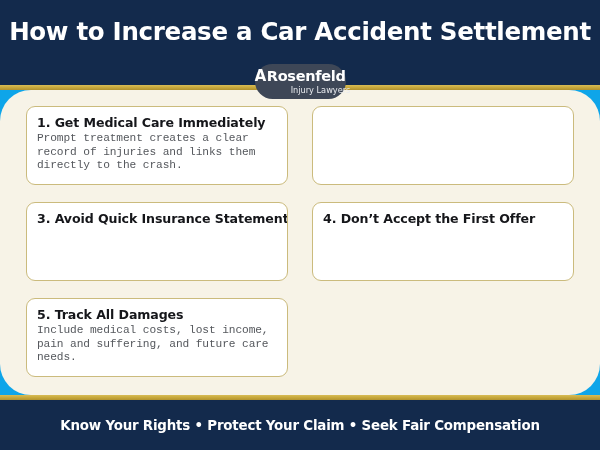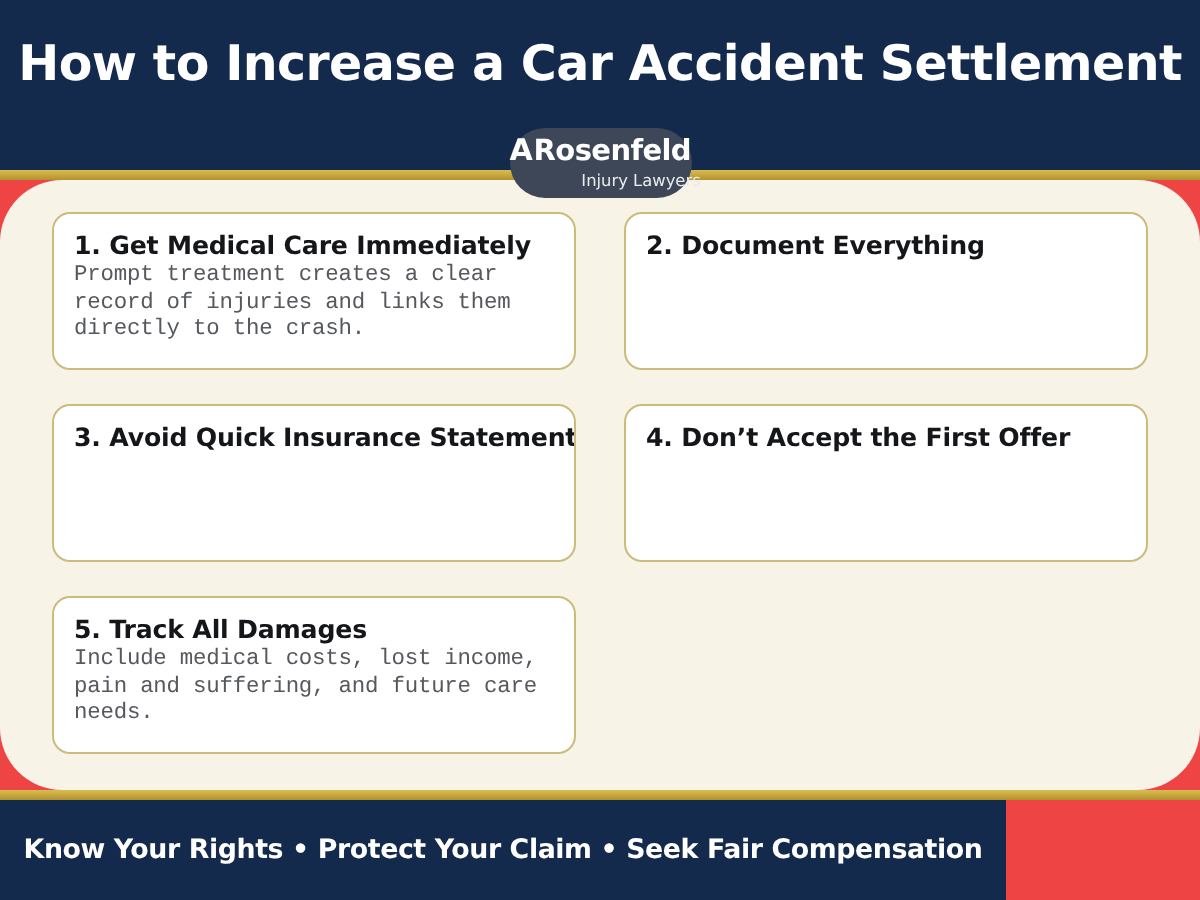--- a/index.html
+++ b/index.html
@@ -10,21 +10,21 @@
   }
   body {
     font-family: "DejaVu Sans", sans-serif;
   }
 
   #infographic {
     position: relative;
     width: 600px;
     height: 450px;
     overflow: hidden;
-    background: #ef4444;
+    background: #0ea5e9;
     box-sizing: border-box;
   }
 
   
   .header {
     position: absolute;
     left: 0;
     top: 0;
     width: 600px;
     height: 85px;
@@ -154,21 +154,21 @@
     left: 0;
     top: 395px;
     width: 600px;
     height: 5px;
     background: linear-gradient(to bottom, #d8bc55 0%, #c5a63a 55%, #b1922f 100%);
   }
   .footer {
     position: absolute;
     left: 0;
     top: 400px;
-    width: 503px;
+    width: 600px;
     height: 50px;
     background: #132a4c;
     display: flex;
     align-items: center;
     justify-content: center;
   }
   .footer-text {
     color: #ffffff;
     font-family: "DejaVu Sans", sans-serif;
     font-weight: bold;
@@ -198,21 +198,20 @@
 
   <div class="body-area">
     <div class="card-grid">
 
       <div class="card">
         <div class="card-title">1. Get Medical Care Immediately</div>
         <div class="card-body">Prompt treatment creates a clear record of injuries and links them directly to the crash.</div>
       </div>
 
       <div class="card">
-        <div class="card-title">2. Document Everything</div>
       </div>
 
       <div class="card">
         <div class="card-title">3. Avoid Quick Insurance Statements</div>
       </div>
 
       <div class="card">
         <div class="card-title">4. Don’t Accept the First Offer</div>
       </div>
 

